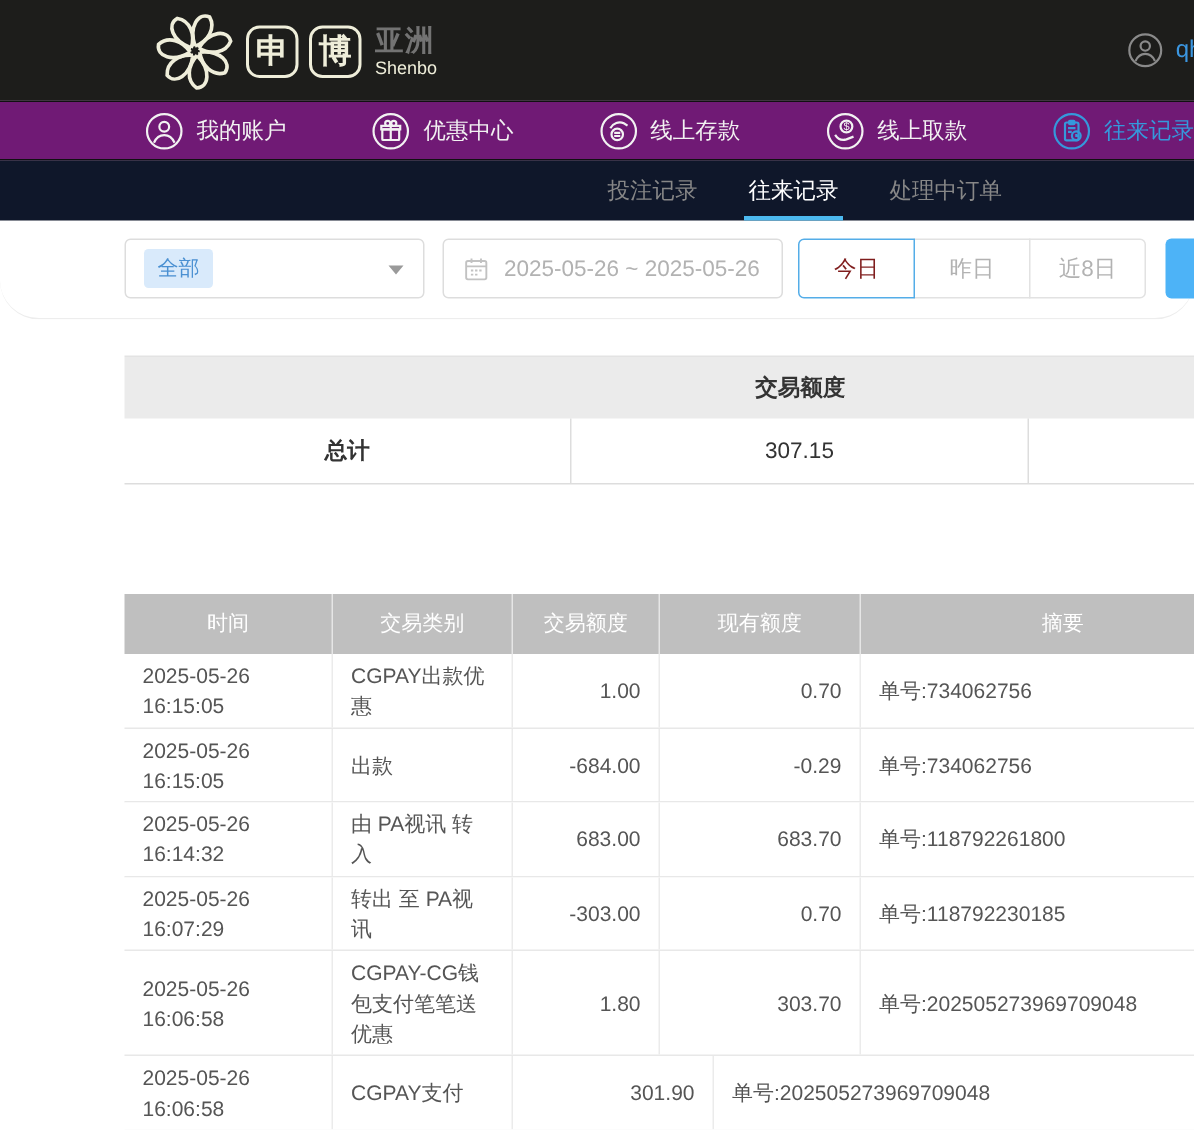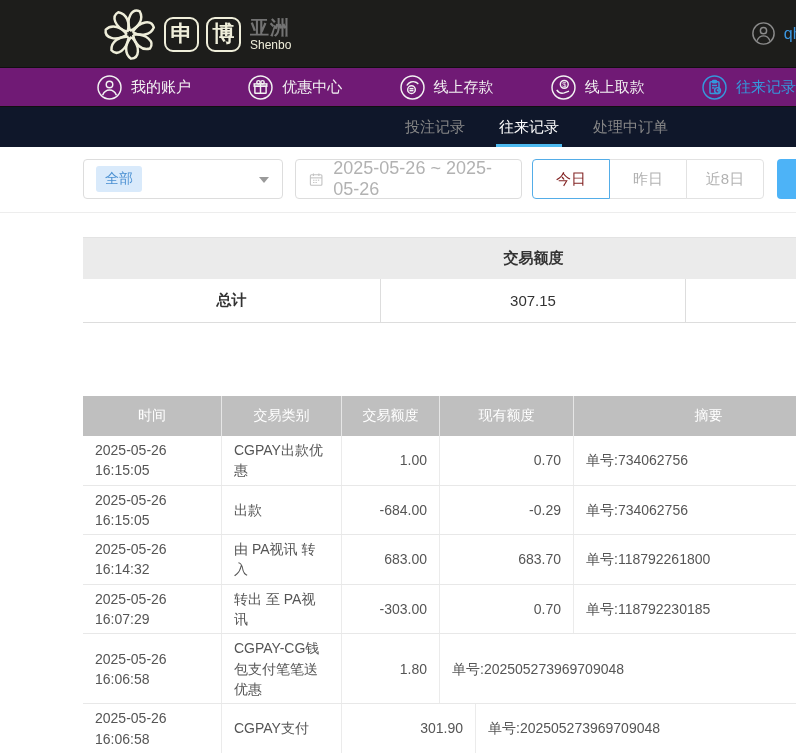--- a/index.html
+++ b/index.html
@@ -29,29 +29,29 @@
   .nav-item.active { color:#3598dc; }
 
   
   .sub-nav { height:40px; background:#0f172a; display:flex; align-items:flex-start; gap:34px; padding-left:405px; }
   .subnav-item { position:relative; height:40px; display:flex; align-items:center;
                  color:#878787; font-size:15px; cursor:pointer; white-space:nowrap; }
   .subnav-item.active { color:#ffffff; }
   .subnav-item.active .underline { position:absolute; left:-3px; right:-3px; bottom:0; height:3px; background:#4cb9ef; }
 
   
-  .filter-bar { position:relative; height:66px; border-bottom:1px solid #ededed; }
+  .filter-bar { position:relative; height:66px; border-bottom:1px solid #ededed;border-radius:26px; }
   .filter-row { position:absolute; left:83px; top:12px; display:flex; align-items:stretch; }
   .select-box { position:relative; width:200px; height:40px; background:#fff; border:1px solid #ddd;
                 border-radius:4px; display:flex; align-items:center; padding:0 12px; cursor:pointer; }
   .chip { background:#d9eafb; color:#4a90d2; font-size:14px; padding:4px 9px; border-radius:3px; }
   .caret { position:absolute; right:13px; top:17px; width:0; height:0;
            border-left:5px solid transparent; border-right:5px solid transparent; border-top:6px solid #9a9a9a; }
   .date-box { width:227px; height:40px; margin-left:12px; background:#fff; border:1px solid #ddd; border-radius:4px;
-              display:flex; align-items:center; gap:9px; padding:0 12px; color:#b2b2b2; font-size:18px; cursor:pointer; }
+              display:flex; align-items:center; gap:9px; padding:0 12px; color:#b2b2b2; font-size:15px; cursor:pointer; }
   .date-box svg { width:19px; height:19px; }
   .btn-group { display:flex; margin-left:10px; }
   .qbtn { width:78px; height:40px; background:#fff; border:1px solid #e2e2e2; color:#b2b2b2; font-size:15px;
           display:flex; align-items:center; justify-content:center; cursor:pointer; margin-left:-1px; }
   .qbtn:first-child { border-radius:4px 0 0 4px; margin-left:0; }
   .qbtn:last-child { border-radius:0 4px 4px 0; }
   .qbtn.active { border:1px solid #54ade8; color:#7f1d1d; position:relative; z-index:2; border-radius:4px 0 0 4px; }
   .search-btn { position:absolute; left:777px; top:12px; width:42px; height:40px; background:#4db3f7;
                 border:none; border-radius:4px; cursor:pointer; }
 
@@ -262,20 +262,21 @@
     <div class="cell col-type">转出 至 PA视讯</div>
     <div class="cell col-amount">-303.00</div>
     <div class="cell col-balance">0.70</div>
     <div class="cell col-summary">单号:118792230185</div>
   </div>
 
   <div class="mt-row">
     <div class="cell col-time">2025-05-26 16:06:58</div>
     <div class="cell col-type">CGPAY-CG钱包支付笔笔送优惠</div>
     <div class="cell col-amount">1.80</div>
+    <div class="cell col-balance">303.70</div>
     <div class="cell col-summary">单号:202505273969709048</div>
   </div>
 
   <div class="mt-row">
     <div class="cell col-time">2025-05-26 16:06:58</div>
     <div class="cell col-type">CGPAY支付</div>
     <div class="cell col-balance">301.90</div>
     <div class="cell col-summary">单号:202505273969709048</div>
   </div>
 

